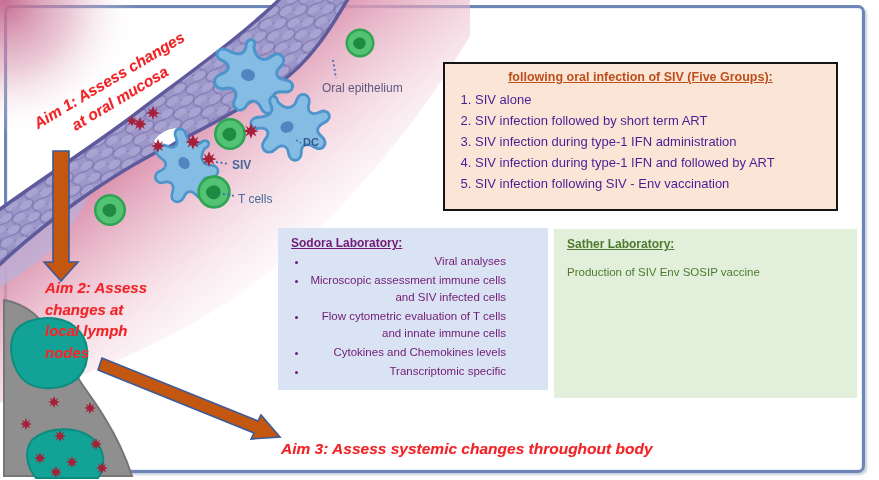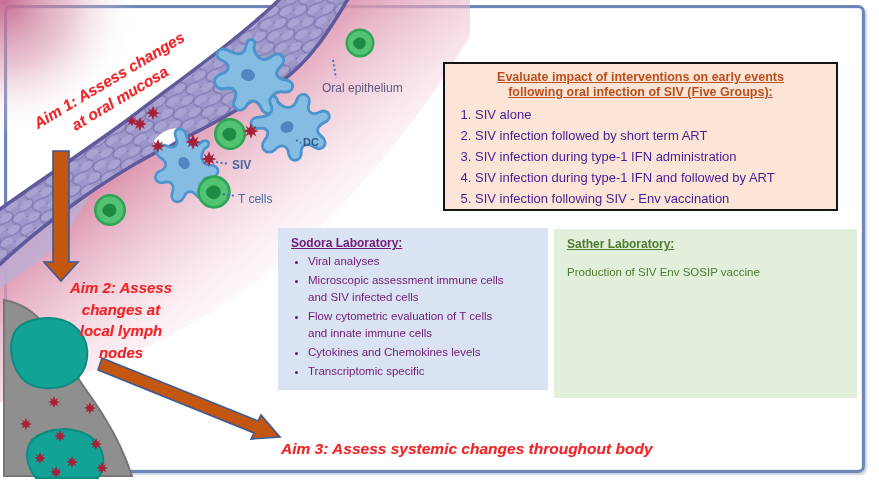--- a/index.html
+++ b/index.html
@@ -8,21 +8,21 @@
   .outer-border{position:absolute;left:4px;top:5px;width:855px;height:462px;
     border:3px solid #6E86B7;border-radius:7px;
     box-shadow:2px 2px 2px rgba(100,120,160,.35), inset 0 0 0 1px #E9EEF7;}
   .illu{position:absolute;left:0;top:0;z-index:1;}
 
   
   .aim{position:absolute;z-index:3;color:#EE2428;font-weight:bold;font-style:italic;
        text-shadow:0 0 1px rgba(255,120,120,.55);}
   .aim1{left:-8px;top:68px;width:245px;text-align:center;font-size:15.5px;line-height:21px;
         transform:rotate(-31deg);}
-  .aim2{left:45px;top:277px;width:152px;text-align:center;font-size:15px;line-height:21.5px;}
+  .aim2{left:45px;top:277px;width:152px;text-align:left;font-size:15px;line-height:21.5px;}
   .aim3{left:281px;top:440px;font-size:15.5px;white-space:nowrap;}
 
   
   .lbl{position:absolute;z-index:3;white-space:nowrap;}
   .lbl-oral{left:322px;top:81px;font-size:12px;color:#5C5880;}
   .lbl-dc{left:303px;top:136px;font-size:11px;font-weight:bold;color:#36598C;}
   .lbl-siv{left:232px;top:158px;font-size:12px;font-weight:bold;color:#46699A;}
   .lbl-tcells{left:238px;top:192px;font-size:12px;font-weight:normal;color:#46699A;}
 
   
@@ -38,21 +38,21 @@
     line-height:15px;}
   .groups-box .hd span{text-decoration:underline;}
   .groups-box ol{margin:7px 0 0 0;padding:0 6px 0 30px;}
   .groups-box li{font-size:13px;color:#4c1d95;line-height:15px;margin-bottom:6px;}
 
   
   .lab-box{position:absolute;z-index:3;box-sizing:border-box;padding:8px 10px 0 13px;}
   .sodora{left:278px;top:228px;width:270px;height:162px;background:#DAE3F3;color:#701a75;}
   .sather{left:554px;top:229px;width:303px;height:169px;background:#E2EFDA;color:#4E7A2E;}
   .lab-box .hd{font-size:12px;font-weight:bold;text-decoration:underline;margin-bottom:3px;}
-  .lab-box ul{margin:2px 0 0 0;padding-left:17px;list-style:disc;}
+  .lab-box ul{margin:2px 0 0 0;padding-left:17px;list-style:disc;text-align:right;}
   .lab-box li{font-size:11.5px;line-height:17px;margin-bottom:2px;}
   .sodora li{max-width:198px;}
   .sather li{max-width:245px;}
   .sather .footer{font-size:11.5px;line-height:16px;margin-top:13px;}
 </style>
 </head>
 <body>
 
 <div class="canvas">
 
@@ -156,21 +156,20 @@
   <div class="aim aim3">Aim 3: Assess systemic changes throughout body</div>
 
   <div class="lbl lbl-oral">Oral epithelium</div>
   <div class="lbl lbl-dc">DC</div>
   <div class="lbl lbl-siv">SIV</div>
   <div class="lbl lbl-tcells">T cells</div>
 
 
   <div class="groups-box">
     <div class="hd">
-      <div><span>Evaluate impact of interventions on early events</span></div>
       <div><span>following oral infection of SIV (Five Groups):</span></div>
     </div>
     <ol>
       <li>SIV alone</li>
       <li>SIV infection followed by short term ART</li>
       <li>SIV infection during type-1 IFN administration</li>
       <li>SIV infection during type-1 IFN and followed by ART</li>
       <li>SIV infection following SIV - Env vaccination</li>
     </ol>
   </div>

